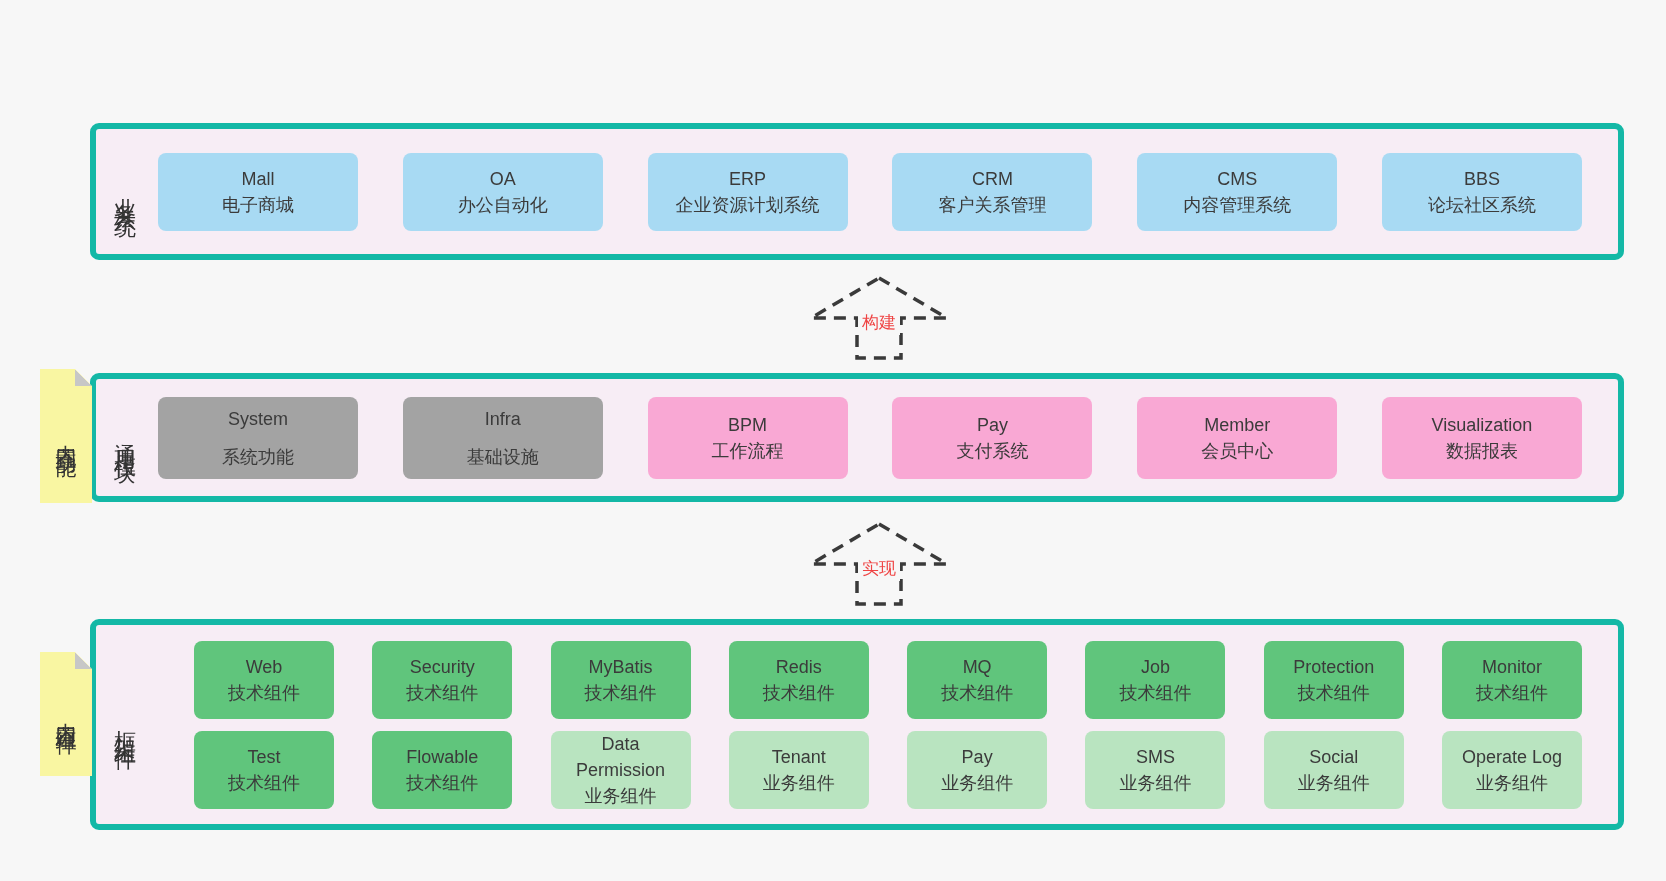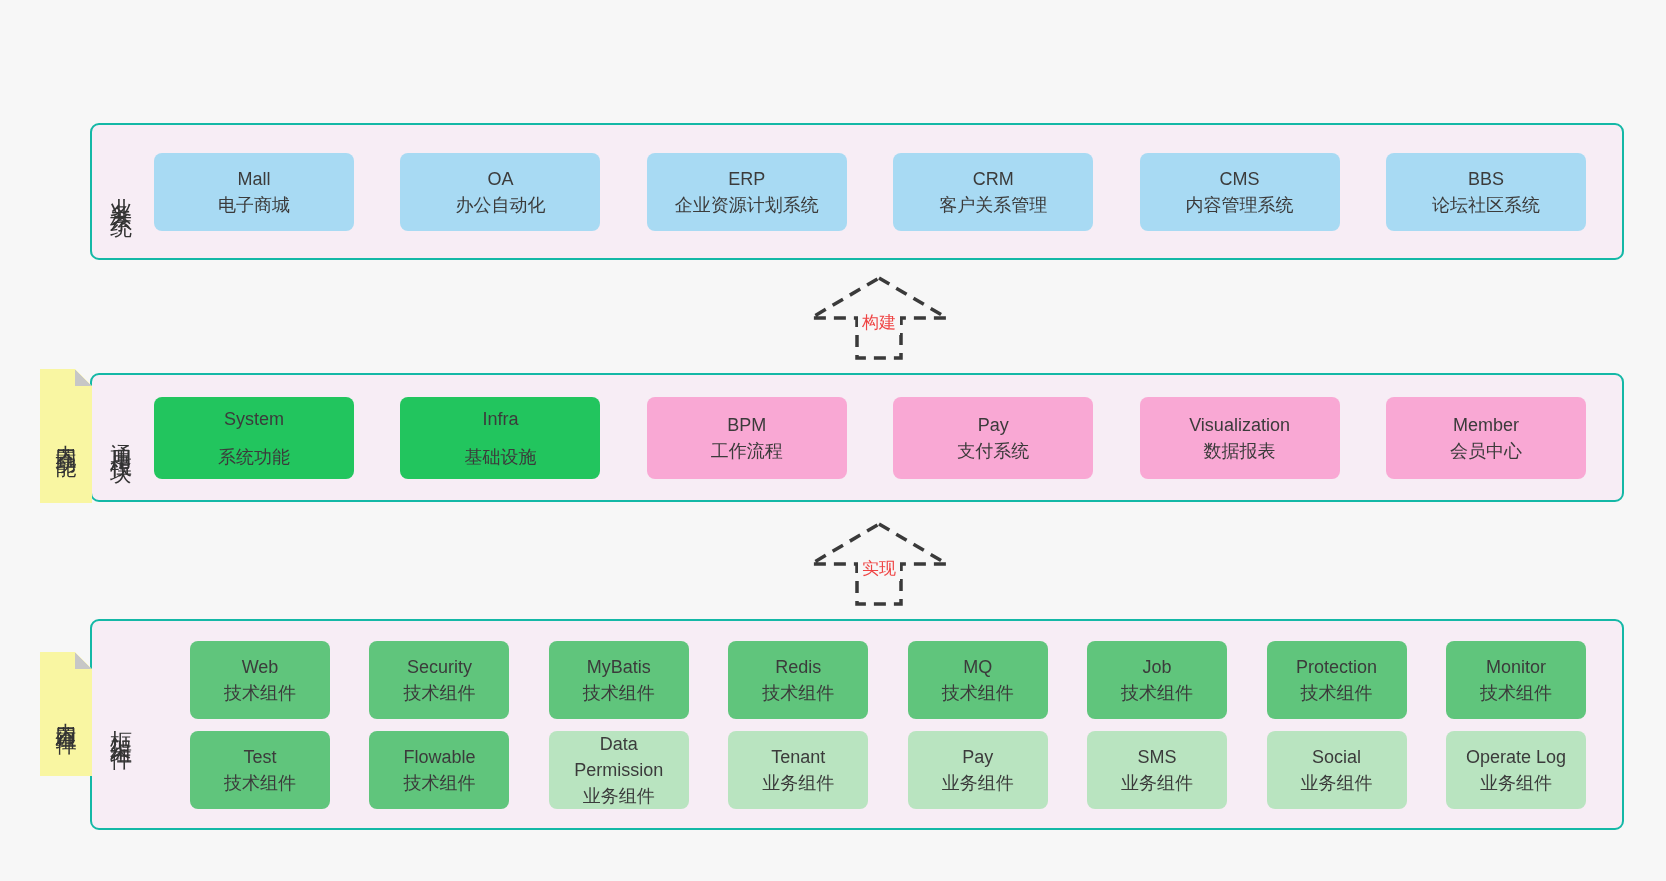--- a/index.html
+++ b/index.html
@@ -3,21 +3,21 @@
 <meta charset="utf-8">
 <style>
   html,body { margin:0; padding:0; }
   body {
     width:1666px; height:881px; position:relative; overflow:hidden;
     background:#f7f7f7; color:#333;
     font-family:"Liberation Sans","DejaVu Sans",sans-serif;
   }
   .layer {
     position:absolute; left:90px; width:1534px; box-sizing:border-box;
-    background:#f7edf5; border:2px solid #14b8a6; border-radius:9px;
+    background:#f7edf5; border:6px solid #14b8a6; border-radius:9px;
     display:flex; align-items:stretch;
   }
   #layer-business  { top:123px; height:137px; }
   #layer-modules   { top:373px; height:129px; }
   #layer-framework { top:619px; height:211px; }
 
   .vlabel {
     width:58px; display:flex; align-items:center; justify-content:center;
     writing-mode:vertical-rl; text-orientation:upright;
     font-size:22px; letter-spacing:6px; color:#333;
@@ -35,21 +35,21 @@
   .box {
     box-sizing:border-box; border-radius:8px; padding:4px 8px;
     display:flex; flex-direction:column; align-items:center; justify-content:center;
     text-align:center; font-size:18px; line-height:26px; color:#3b3b3b;
   }
   .box.w200 { width:200px; height:78px; }
   #layer-modules .box.w200 { height:82px; }
   .box.w140 { width:140px; height:78px; }
 
   .blue   { background:#a8daf3; }
-  .red    { background:#22c55e;gap:12px; }
+  .red    { background:#a3a3a3;gap:12px; }
   .pink   { background:#f9a8d4;text-align:center; }
   .green  { background:#60c57c; }
   .lgreen { background:#b9e4c0; }
 
   .tag {
     position:absolute; left:40px; width:52px; z-index:3;
     background:#f9f6a2;
     display:flex; align-items:center; justify-content:center;
     writing-mode:vertical-rl; text-orientation:upright;
     font-size:21px; letter-spacing:4px; color:#333;
@@ -131,26 +131,26 @@
     </div>
     <div class="box w200 pink">
       <span>BPM</span>
       <span>工作流程</span>
     </div>
     <div class="box w200 pink">
       <span>Pay</span>
       <span>支付系统</span>
     </div>
     <div class="box w200 pink">
+      <span>Member</span>
+      <span>会员中心</span>
+    </div>
+    <div class="box w200 pink">
       <span>Visualization</span>
       <span>数据报表</span>
-    </div>
-    <div class="box w200 pink">
-      <span>Member</span>
-      <span>会员中心</span>
     </div>
   </div>
 </div>
 
 <div class="arrow" id="arrow-implement">
   <svg width="148" height="88" viewBox="0 0 148 88">
     <polygon points="74,4 142,44 96,44 96,84 52,84 52,44 6,44" fill="none" stroke="#3a3a3a" stroke-width="3.5" stroke-dasharray="12 8"></polygon>
   </svg>
   <div class="arrow-label">
     <span>实现</span>

